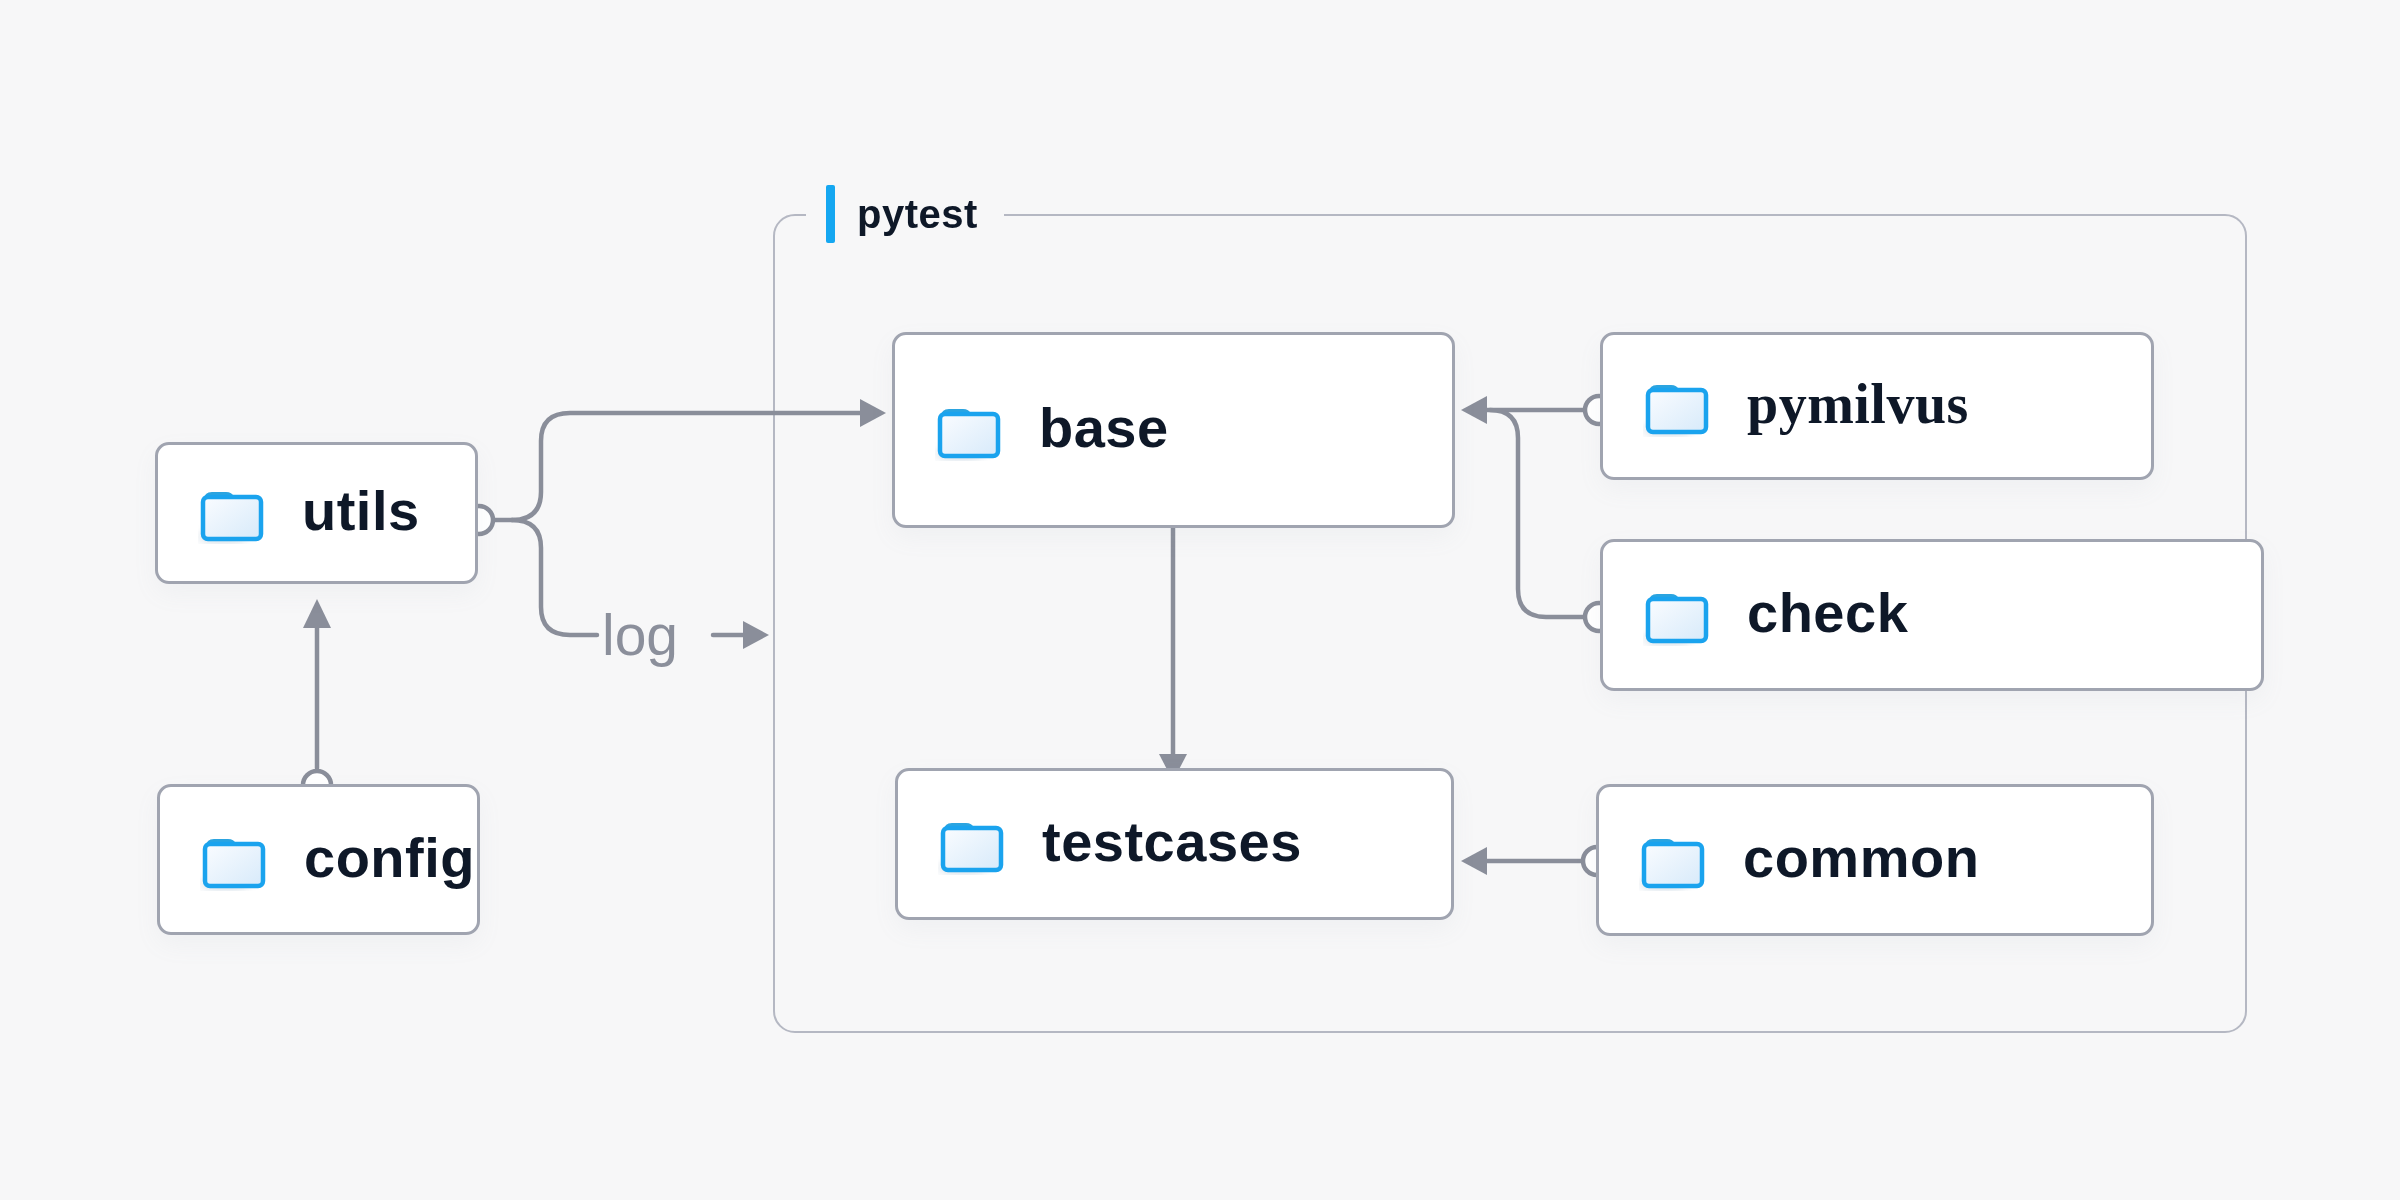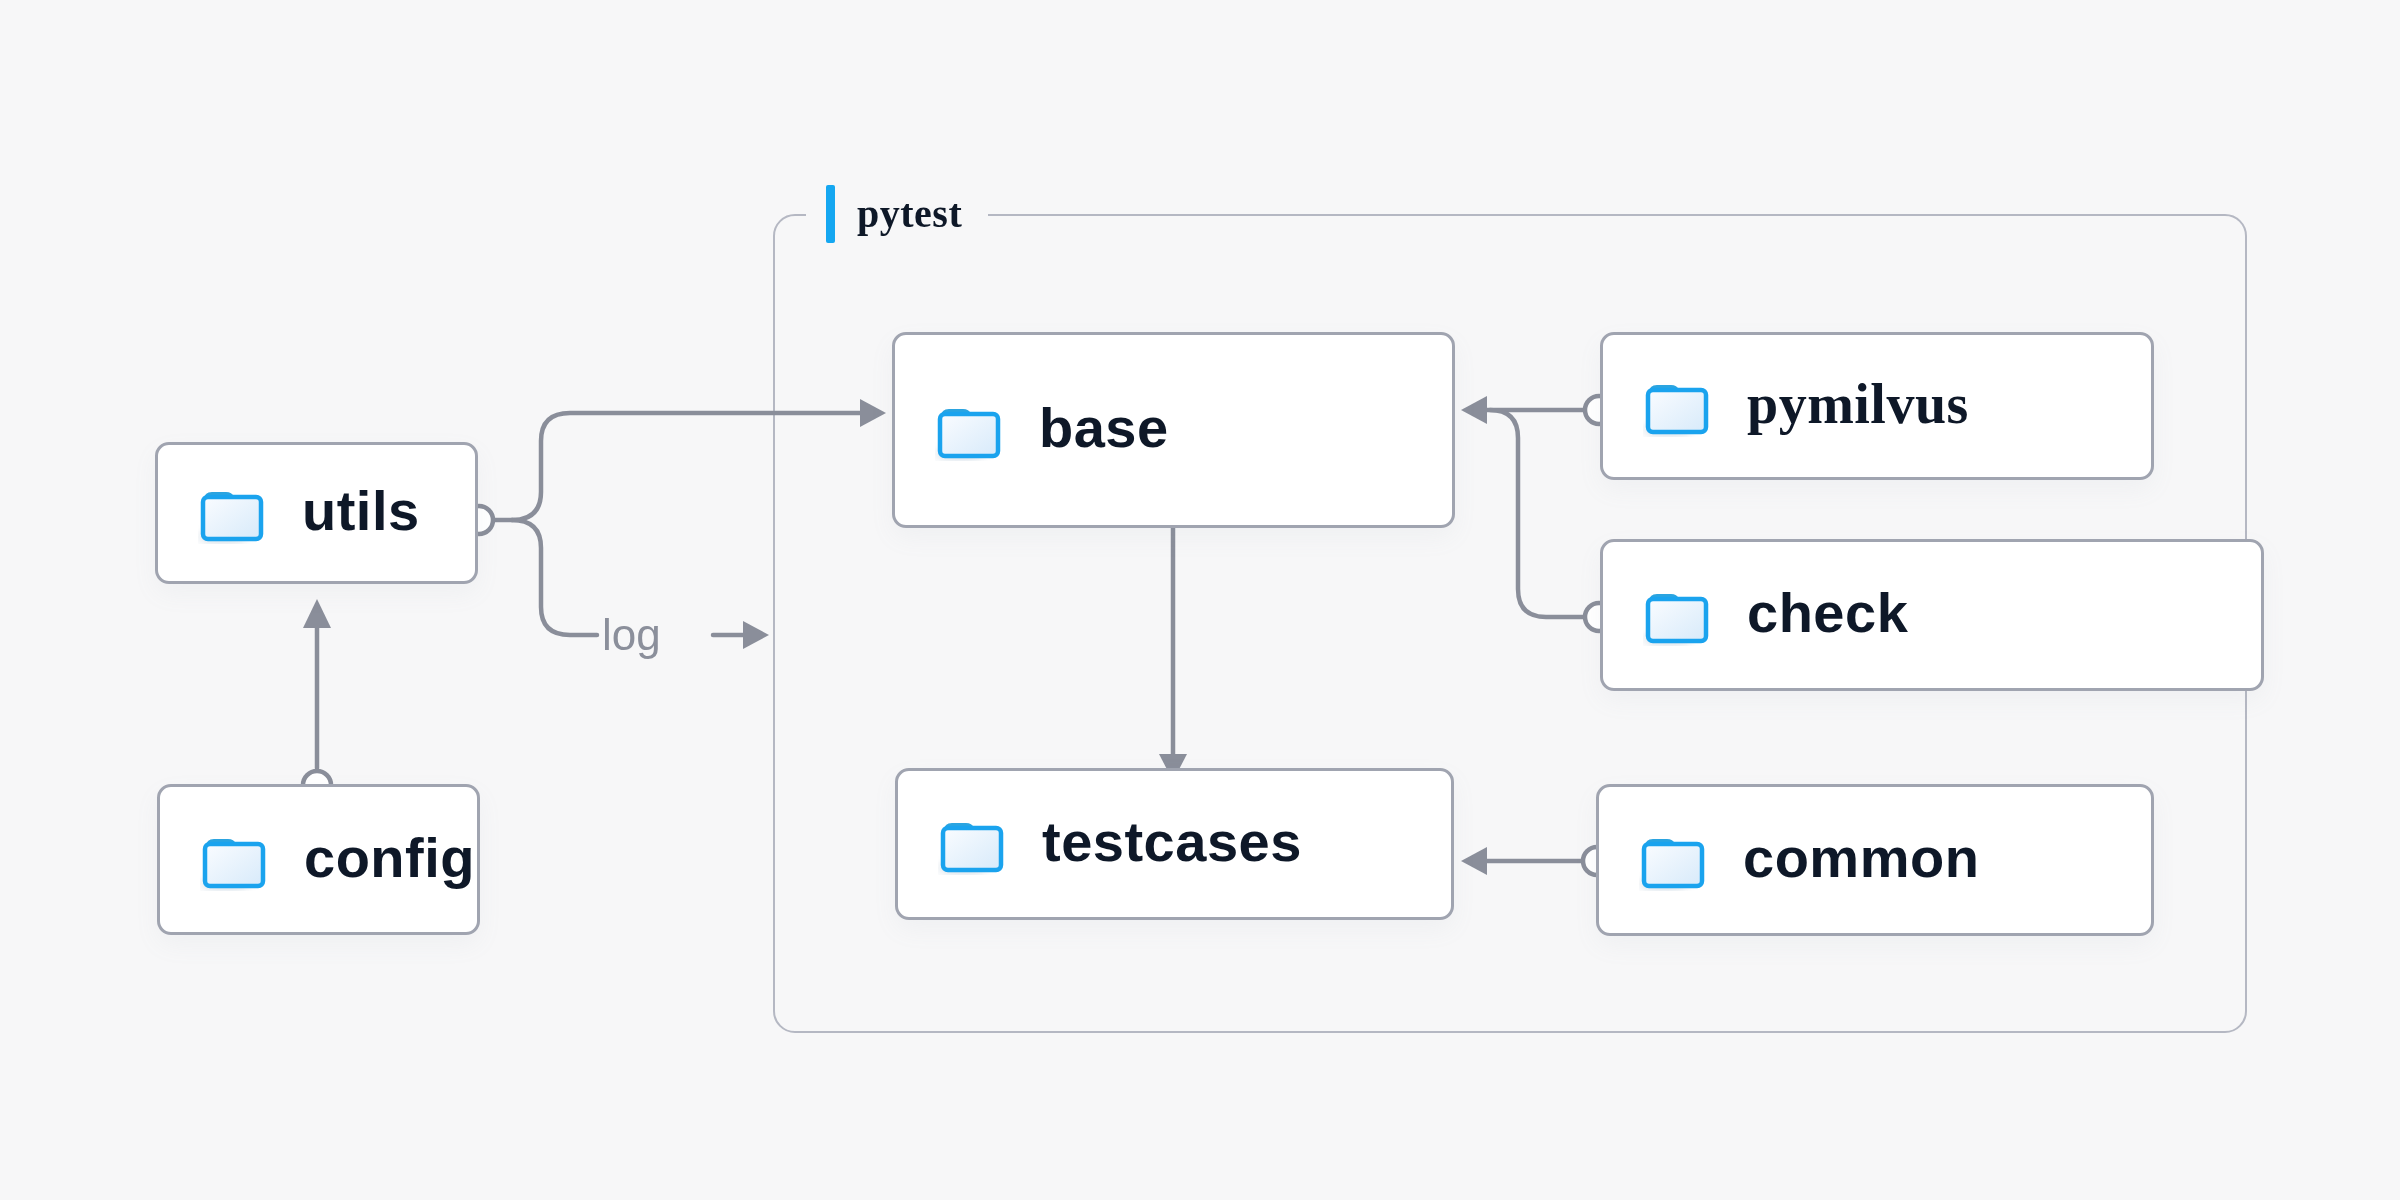--- a/index.html
+++ b/index.html
@@ -7,21 +7,21 @@
     position:relative;width:2400px;height:1200px;background:#f7f7f8;
     font-family:"Liberation Sans", sans-serif;overflow:hidden;
   }
   .group{
     position:absolute;left:773px;top:214px;width:1470px;height:815px;
     border:2px solid #b5b8c3;border-radius:22px;background:transparent;
   }
   .group-label{
     position:absolute;left:806px;top:180px;height:68px;
     display:flex;align-items:center;gap:22px;
-    background:#f7f7f8;padding:0 26px 0 20px;z-index:3;font-family:Liberation Serif, serif;
+    background:#f7f7f8;padding:0 26px 0 20px;z-index:3;
   }
   .group-label .bar{
     width:9px;height:58px;background:#15a7f1;border-radius:2px;flex:0 0 auto;
   }
   .group-label .txt{
     font-size:40px;font-weight:600;color:#0e1828;letter-spacing:.5px;line-height:1;
   }
   .node{
     position:absolute;display:flex;align-items:center;gap:36px;
     background:#ffffff;border:3px solid #a0a4b0;border-radius:14px;
@@ -35,21 +35,21 @@
   .node svg{flex:0 0 auto;}
   #n-utils    {left:155px; top:442px; width:323px;height:142px;}
   #n-config   {left:157px; top:784px; width:323px;height:151px;text-align:center;}
   #n-base     {left:892px; top:332px; width:563px;height:196px;}
   #n-pymilvus {left:1600px;top:332px; width:554px;height:148px;font-family:Liberation Serif, serif;}
   #n-check    {left:1600px;top:539px; width:664px;height:152px;}
   #n-testcases{left:895px; top:768px; width:559px;height:152px;}
   #n-common   {left:1596px;top:784px; width:558px;height:152px;}
   .edge-label-log{
     position:absolute;left:602px;top:606px;width:100px;height:58px;
-    font-size:44px;font-weight:500;color:#8b8f9b;line-height:58px;z-index:3;
+    font-size:57px;font-weight:500;color:#8b8f9b;line-height:58px;z-index:3;
   }
   .wires{position:absolute;left:0;top:0;width:2400px;height:1200px;z-index:1;}
 </style>
 </head>
 <body>
 
 <div class="canvas">
 
   <svg class="wires" viewBox="0 0 2400 1200" fill="none">
     <defs>

